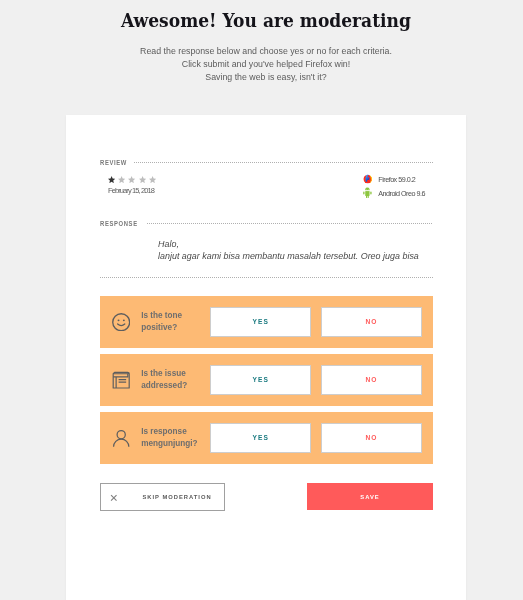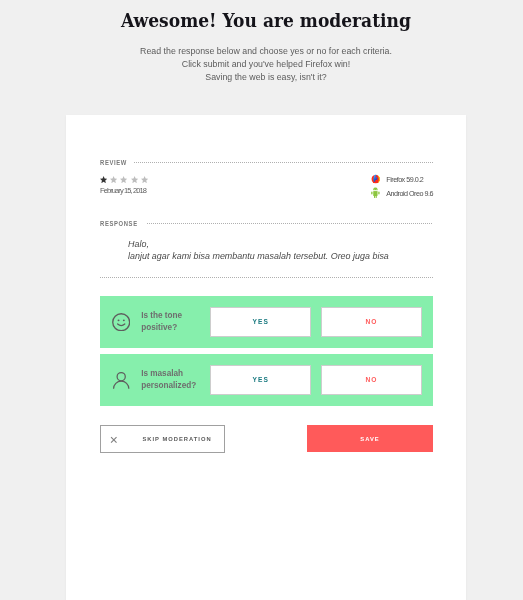--- a/index.html
+++ b/index.html
@@ -45,44 +45,44 @@
   }
   .sec-rule {
     flex:1; margin-left:2px; height:1px;
     background-image:repeating-linear-gradient(to right, #b0b0b0 0px, #b0b0b0 1px, transparent 1px, transparent 2.0px);
   }
 
   .stars { display:flex; gap:3.05px; height:7.2px; line-height:0; }
   .star { width:7.2px; height:7.2px; display:block; line-height:0; }
   .date { font-size:7.5px; letter-spacing:-0.9px; color:#5d5d5d; margin-top:3.5px; line-height:8px; }
 
-  .meta { position:absolute; right:0; top:-4px; margin-right:0px; }
+  .meta { position:absolute; right:8px; top:-4px; margin-right:0px; }
   .meta-row { display:flex; align-items:center; height:14px; }
   .meta-icon { width:11.5px; display:flex; align-items:center; justify-content:flex-start; line-height:0; flex:none; }
   .meta-text { font-size:7.2px; letter-spacing:-0.5px; color:#4d4d4d; white-space:nowrap; margin-left:3.5px; }
 
   .review-text { font-size:8.7px; color:#3c3c3c; margin-top:7px; line-height:10px; }
-  .response-text { font-size:8.95px; font-style:italic; color:#4a4a4a; line-height:12.4px; margin-left:28px; margin-top:10.5px; }
+  .response-text { font-size:8.95px; font-style:italic; color:#4a4a4a; line-height:12.4px; margin-left:58px; margin-top:10.5px; }
 
   .crit-row {
-    display:flex; align-items:center; background:#86efac;
+    display:flex; align-items:center; background:#fdba74;
     height:52px; margin-bottom:6px; padding-left:11.8px; box-sizing:border-box;
   }
   .crit-icon { width:18.4px; height:18.4px; display:block; flex:none; line-height:0; }
   .crit-label { font-size:8.2px; color:#6e6e6e; line-height:11.9px; margin-left:11px; width:60px; font-weight:600; }
   .choice {
     width:101px; height:30px; background:#fff; border:1px solid #cdcdcd;
     display:flex; align-items:center; justify-content:center;
     font-size:6.6px; font-weight:bold; letter-spacing:1.1px; box-sizing:border-box;
   }
   .choice.yes { color:#1a7a80; margin-left:9px; }
   .choice.no { color:#ff5a5a; margin-left:9.8px; }
 
   .review-head { position:relative; height:26px; margin-top:0; }
-  .review-left { position:absolute; left:0; top:0; }
+  .review-left { position:absolute; left:8px; top:0; }
   .sec-rule.full { margin-left:0; margin-top:14.5px; }
   .criteria { margin-top:18px; }
   .x-icon { margin-left:2.8px; display:block; line-height:0; margin-top:1.5px; }
   .skip-label { margin-left:25px; }
   .actions { display:flex; justify-content:space-between; margin-top:19px; }
   .btn-skip {
     width:125px; height:28px; border:1px solid #a0a0a0; background:#fff;
     display:flex; align-items:center;
     font-size:5.8px; font-weight:bold; letter-spacing:1.0px; color:#5b5b5b;
     box-sizing:border-box; white-space:nowrap;
@@ -210,24 +210,38 @@
               <circle cx="7.1" cy="8.0" r="1.05" fill="#5e5e5e"></circle>
               <circle cx="12.9" cy="8.0" r="1.05" fill="#5e5e5e"></circle>
               <path d="M6.1 11.9 Q10 15.4 13.9 11.9" fill="none" stroke="#5e5e5e" stroke-width="1.35" stroke-linecap="round"></path>
             </svg></span>
           <span class="crit-label">Is the tone positive?</span>
           <button class="choice yes">YES</button>
           <button class="choice no">NO</button>
         </div>
         <div class="crit-row">
           <span class="crit-icon"><svg viewBox="0 0 20 20" width="18.4" height="18.4">
+              <g fill="none" stroke="#5e5e5e" stroke-width="1.3" stroke-linejoin="round">
+                <path d="M1.3 3.0 L2.8 1.5 L17.2 1.5 L18.7 3.0 L18.7 18.5 L1.3 18.5 Z"></path>
+                <path d="M1.3 3.0 L17.2 3.0 L17.2 6.4 L1.3 6.4"></path>
+                <path d="M17.2 3.0 L18.7 1.5"></path>
+                <path d="M4.5 6.4 L4.5 18.5"></path>
+              </g>
+              <path d="M7.2 9.3 L15.4 9.3 M7.2 12.2 L15.4 12.2" stroke="#5e5e5e" stroke-width="1.35" stroke-linecap="butt"></path>
+            </svg></span>
+          <span class="crit-label">Is the issue addressed?</span>
+          <button class="choice yes">YES</button>
+          <button class="choice no">NO</button>
+        </div>
+        <div class="crit-row">
+          <span class="crit-icon"><svg viewBox="0 0 20 20" width="18.4" height="18.4">
               <circle cx="10" cy="6.2" r="4.45" fill="none" stroke="#5e5e5e" stroke-width="1.35"></circle>
               <path d="M1.7 19.3 A8.3 8.3 0 0 1 18.3 19.3" fill="none" stroke="#5e5e5e" stroke-width="1.35"></path>
             </svg></span>
-          <span class="crit-label">Is masalah personalized?</span>
+          <span class="crit-label">Is response mengunjungi?</span>
           <button class="choice yes">YES</button>
           <button class="choice no">NO</button>
         </div>
       </div>
 
     <div class="actions">
       <button class="btn-skip">
         <span class="x-icon">
           <svg viewBox="0 0 10 10" width="7.6" height="7.6">
               <path d="M1.4 1.4 L8.6 8.6 M8.6 1.4 L1.4 8.6" stroke="#808080" stroke-width="1.5" fill="none" stroke-linecap="butt"></path>

